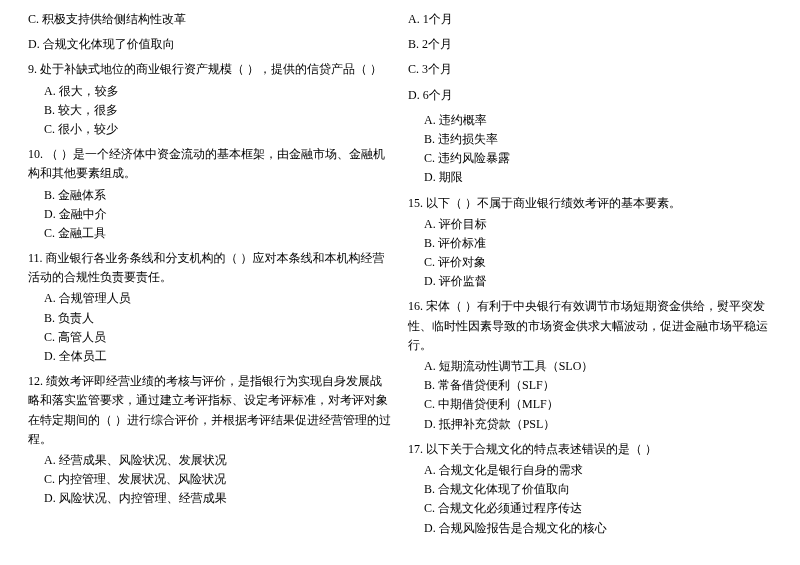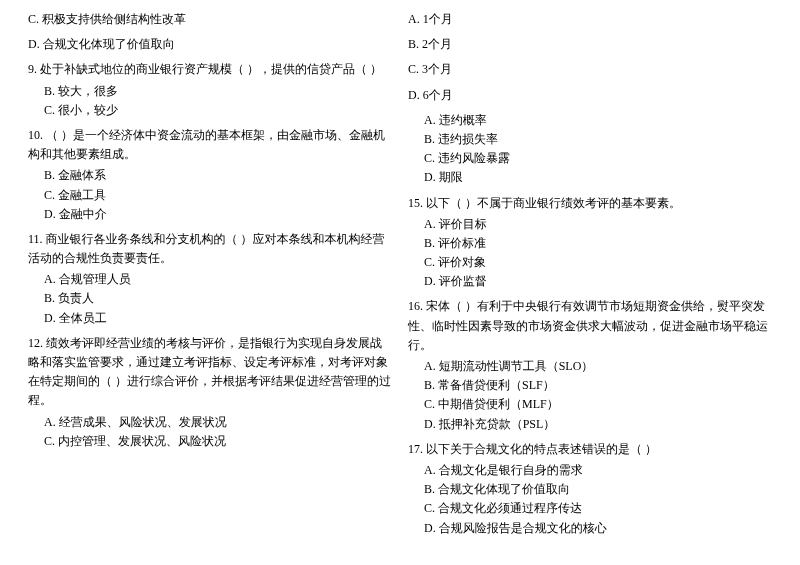--- a/index.html
+++ b/index.html
@@ -48,42 +48,45 @@
     <div class="question-block">
       <div class="question-text">C. 积极支持供给侧结构性改革</div>
     </div>
 
     <div class="question-block">
       <div class="question-text">D. 合规文化体现了价值取向</div>
     </div>
 
     <div class="question-block">
       <div class="question-text">9. 处于补缺式地位的商业银行资产规模（    ），提供的信贷产品（    ）</div>
+      <div class="option">A. 很大，较多</div>
       <div class="option">B. 较大，很多</div>
       <div class="option">C. 很小，较少</div>
     </div>
 
     <div class="question-block">
       <div class="question-text">10. （    ）是一个经济体中资金流动的基本框架，由金融市场、金融机构和其他要素组成。</div>
       <div class="option">B. 金融体系</div>
+      <div class="option">D. 金融中介</div>
       <div class="option">C. 金融工具</div>
-      <div class="option">D. 金融中介</div>
     </div>
 
     <div class="question-block">
       <div class="question-text">11. 商业银行各业务条线和分支机构的（    ）应对本条线和本机构经营活动的合规性负责要责任。</div>
       <div class="option">A. 合规管理人员</div>
       <div class="option">B. 负责人</div>
+      <div class="option">C. 高管人员</div>
       <div class="option">D. 全体员工</div>
     </div>
 
     <div class="question-block">
       <div class="question-text">12. 绩效考评即经营业绩的考核与评价，是指银行为实现自身发展战略和落实监管要求，通过建立考评指标、设定考评标准，对考评对象在特定期间的（    ）进行综合评价，并根据考评结果促进经营管理的过程。</div>
       <div class="option">A. 经营成果、风险状况、发展状况</div>
       <div class="option">C. 内控管理、发展状况、风险状况</div>
+      <div class="option">D. 风险状况、内控管理、经营成果</div>
     </div>
 
   </div>
 
   <div class="column">
 
     <div class="question-block">
       <div class="question-text">A. 1个月</div>
     </div>
     <div class="question-block">

